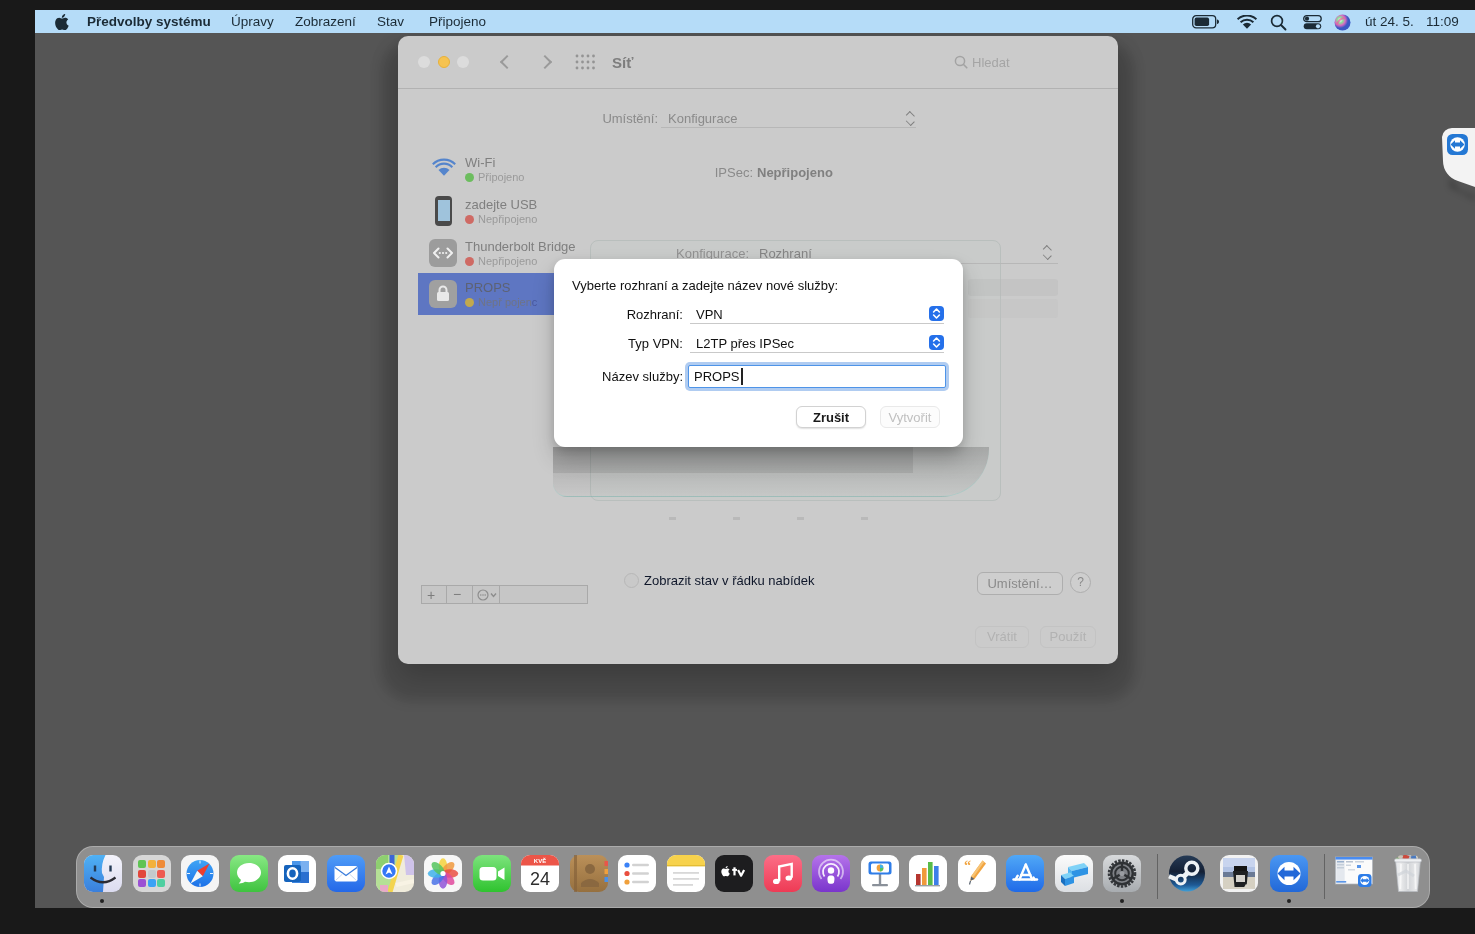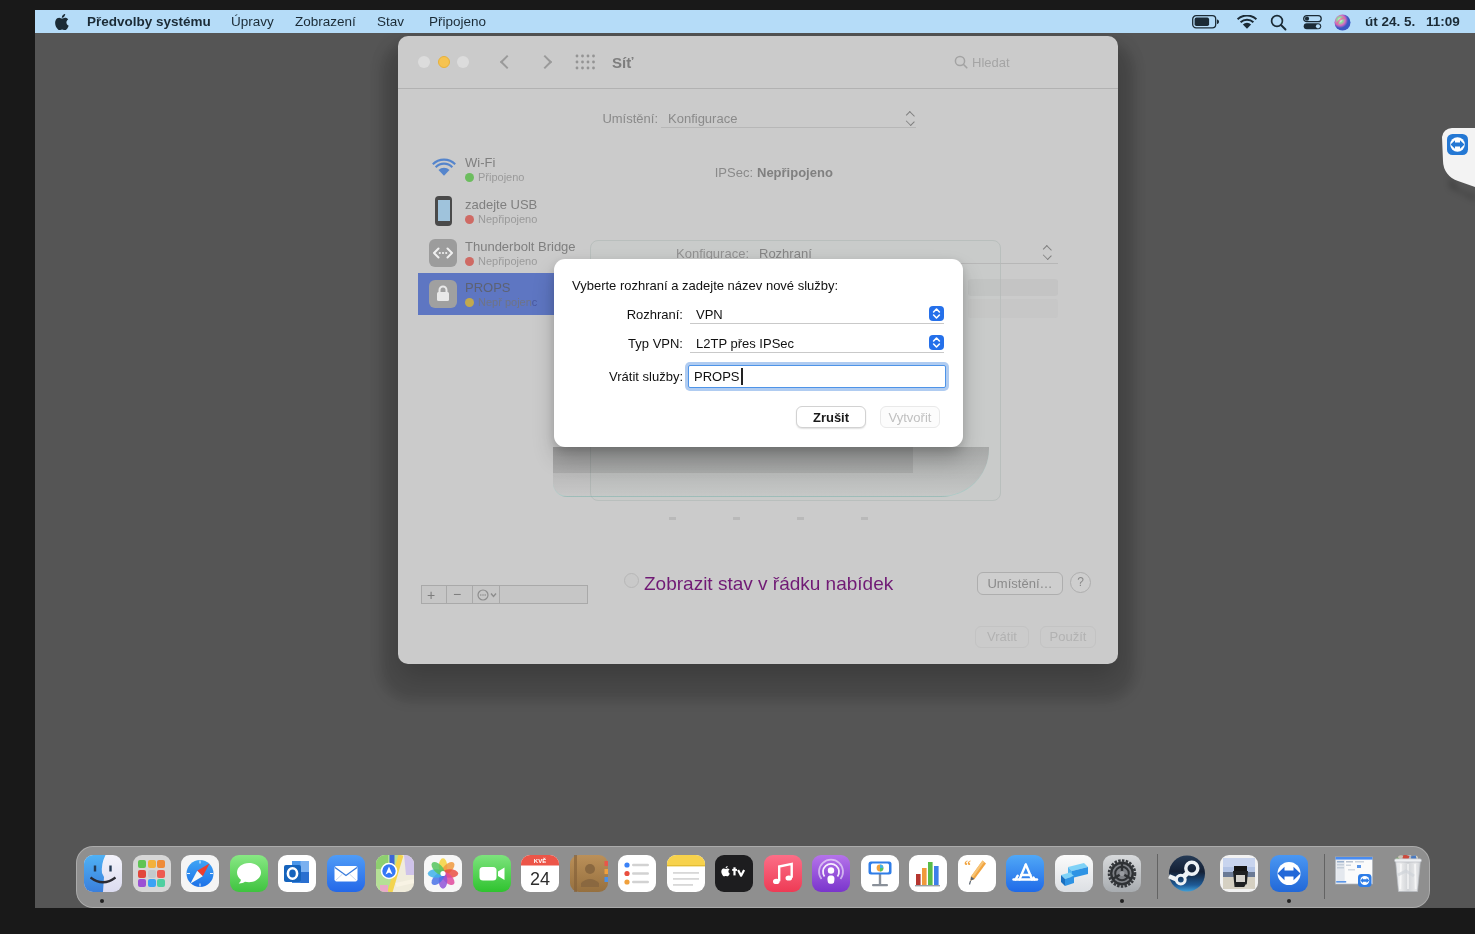--- a/index.html
+++ b/index.html
@@ -77,22 +77,22 @@
           <radialGradient id="siri" cx="35%" cy="35%">
             <stop offset="0%" stop-color="#ffffff"></stop>
             <stop offset="35%" stop-color="#8adf9a"></stop>
             <stop offset="65%" stop-color="#d86ac0"></stop>
             <stop offset="100%" stop-color="#3a57c4"></stop>
           </radialGradient>
         </defs>
         <circle cx="8.5" cy="8.5" r="8" fill="url(#siri)"></circle>
         <path d="M3 11a8 8 0 018-7" stroke="#e85fa0" stroke-width="2" fill="none" opacity="0.7"></path>
       </svg>
-  <span class="mi" style="left:1330px;font-weight:700">út 24. 5.</span>
-  <span class="mi" style="left:1391px;font-weight:700">11:09</span>
+  <span class="mi" style="left:1330px;font-weight:400">út 24. 5.</span>
+  <span class="mi" style="left:1391px;font-weight:400">11:09</span>
 </div>
 
 <div class="a" id="desktop">
   <div class="a" id="winshadow"></div>
 
   <div class="a" id="win">
 
     <div class="tl" style="left:20px;background:#dcdcdc"></div>
     <div class="tl" style="left:40px;background:#f6c350;border:0.5px solid #e8b13a"></div>
     <div class="tl" style="left:59px;background:#dcdcdc"></div>
@@ -197,21 +197,21 @@
     <span class="a" style="left:55px;top:550px;font-size:14px;color:#7c7c7c">−</span>
     <svg class="a" style="left:79px;top:553px" width="20" height="12" viewBox="0 0 20 12">
           <circle cx="6" cy="6" r="5" fill="none" stroke="#8d8d8d" stroke-width="1.2"></circle>
           <circle cx="3.8" cy="6" r="0.8" fill="#8d8d8d"></circle>
           <circle cx="6" cy="6" r="0.8" fill="#8d8d8d"></circle>
           <circle cx="8.2" cy="6" r="0.8" fill="#8d8d8d"></circle>
           <path d="M14 4.5l2.5 3 2.5-3" fill="none" stroke="#8d8d8d" stroke-width="1.4"></path>
         </svg>
 
     <div class="a" style="left:226px;top:537px;width:15px;height:15px;border-radius:50%;border:1px solid #b7b7b7;background:#c9c9c9"></div>
-    <span class="a" style="left:246px;top:537px;font-size:19px;color:#701a75">Zobrazit stav v řádku nabídek</span>
+    <span class="a" style="left:246px;top:537px;font-size:13px;color:#0f172a">Zobrazit stav v řádku nabídek</span>
 
     <div class="a" style="left:579px;top:536px;width:86px;height:23px;border:1px solid #aeaeae;border-radius:6px;background:#cecece;text-align:center;font-size:13px;color:#8a8a8a;line-height:21px">Umístění…</div>
     <div class="a" style="left:672px;top:536px;width:21px;height:21px;border:1px solid #aeaeae;border-radius:50%;background:#cecece;text-align:center;font-size:12px;color:#8a8a8a;line-height:19px">?</div>
 
     <div class="a" style="left:577px;top:590px;width:54px;height:22px;border:1px solid #c3c3c3;border-radius:6px;background:#cbcbcb;text-align:center;font-size:13px;color:#b2b2b2;line-height:20px">Vrátit</div>
     <div class="a" style="left:642px;top:590px;width:56px;height:22px;border:1px solid #c3c3c3;border-radius:6px;background:#cbcbcb;text-align:center;font-size:13px;color:#b2b2b2;line-height:20px">Použít</div>
   </div>
 
   <div class="a" id="sheet" style="left:519px;top:226px">
     <span class="a" style="left:18px;top:19px">Vyberte rozhraní a zadejte název nové služby:</span>
@@ -226,21 +226,21 @@
         </div>
     <span class="slbl a" style="left:29px;top:77px;width:100px">Typ VPN:</span>
     <span class="a" style="left:142px;top:77px">L2TP přes IPSec</span>
     <div class="pline" style="left:136px;top:93px;width:254px;background:#c9c9c9"></div>
     <div class="stepper" style="left:375px;top:76px">
           <svg width="15" height="15" viewBox="0 0 15 15">
             <path d="M4.6 6l2.9-3 2.9 3" fill="none" stroke="#fff" stroke-width="1.6" stroke-linecap="round" stroke-linejoin="round"></path>
             <path d="M4.6 9l2.9 3 2.9-3" fill="none" stroke="#fff" stroke-width="1.6" stroke-linecap="round" stroke-linejoin="round"></path>
           </svg>
         </div>
-    <span class="slbl a" style="left:12px;top:110px;width:117px">Vrátit služby:</span>
+    <span class="slbl a" style="left:12px;top:110px;width:117px">Název služby:</span>
     <div id="sfield"></div>
     <span class="a" style="left:140px;top:110px">PROPS</span>
     <div class="a" style="left:187px;top:109px;width:1.5px;height:17px;background:#222"></div>
     <div class="btn" style="left:242px;top:147px;width:70px;background:#fff;border:1px solid #d2d2d2;box-shadow:0 1px 1.5px rgba(0,0,0,0.12);line-height:21px;font-weight:bold;color:#1a1a1a">Zrušit</div>
     <div class="btn" style="left:326px;top:147px;width:60px;background:#fcfcfc;border:1px solid #e9e9e9;line-height:21px;color:#c0c0c0">Vytvořit</div>
   </div>
 
   <svg class="a" style="left:1399px;top:92px" width="41" height="95" viewBox="0 0 41 95">
     <path d="M16 50 q4 14 16 18 l9 3 V75 L16 62 Z" fill="rgba(0,0,0,0.30)" filter="blur(3px)"></path>
     <path d="M8 12 a10 10 0 0 1 10 -9 H41 V62 L24 56 A21 21 0 0 1 9 36 Z" fill="#f3f3f3"></path>

